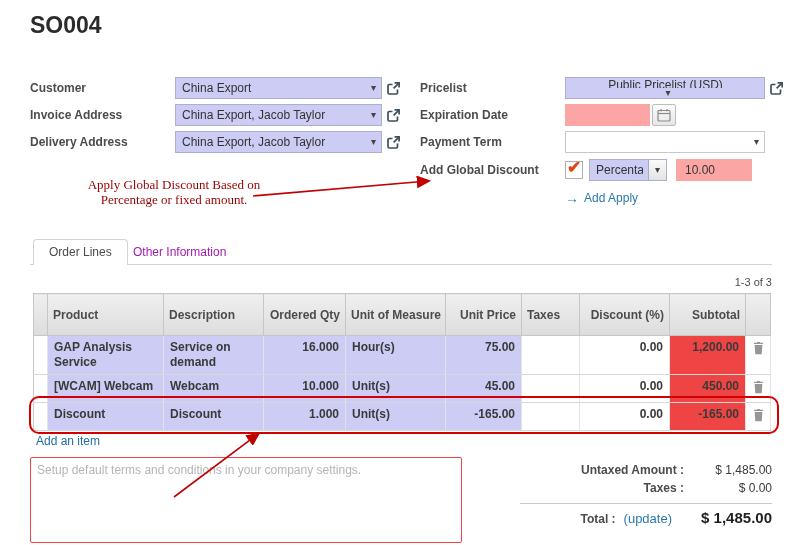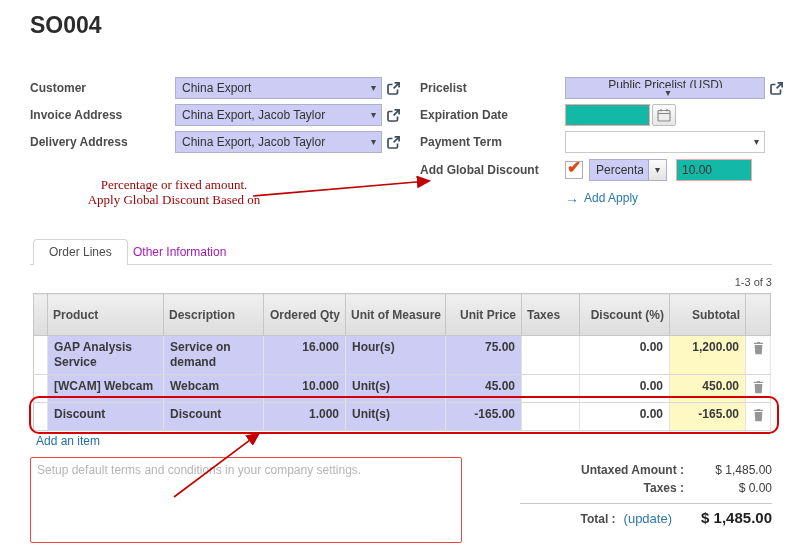--- a/index.html
+++ b/index.html
@@ -16,21 +16,21 @@
   .sel .sel-text { flex:1; white-space:nowrap; overflow:hidden; }
   .sel.white { background:#fff; border-color:#c8c8c8; }
   .sel.with-btn { padding-right:0; }
   .arr { font-size:10px; color:#444; margin-left:5px; line-height:1; }
   .sel-btn { align-self:stretch; width:17px; margin-left:5px; border-left:1px solid #a9a9c6;
              background:linear-gradient(#fbfbfb,#e3e3e3); display:flex; align-items:center; justify-content:center; }
   .sel-btn .arr { margin:0; }
 
   .m2o-link { margin-left:4px; display:inline-flex; align-items:center; cursor:pointer; }
 
-  .inp { box-sizing:border-box; height:22px; border:1px solid #fca5a5; background:#14b8a6; padding:0 5px;
+  .inp { box-sizing:border-box; height:22px; border:4px solid #fca5a5; background:#fca5a5; padding:0 5px;
          font:inherit; color:#333; }
   .cal-btn { box-sizing:border-box; margin-left:2px; width:24px; height:22px; border:1px solid #bdbdbd;
              background:linear-gradient(#fcfcfc,#e6e6e6); display:flex; align-items:center; justify-content:center;
              border-radius:2px; cursor:pointer; }
 
   .checkbox { box-sizing:border-box; width:18px; height:18px; border:1px solid #b0b0b0; background:#fff;
               position:relative; cursor:pointer; flex:none; }
   .checkbox .check { position:absolute; left:1px; top:-5px; font-size:17px; font-weight:bold; color:#dd4814; }
 
   .add-line { position:absolute; left:565px; top:190px; display:flex; align-items:center;
@@ -50,21 +50,21 @@
 
   .lines-wrap { position:absolute; left:33px; top:293px; }
   table.lines { border-collapse:collapse; table-layout:fixed; width:737px; background:#fff; border:1px solid #c9c9c9; }
   .lines th { box-sizing:border-box; height:42px; padding:3px 5px; background:linear-gradient(#f0f0f0,#dcdcdc);
               border:1px solid #c6c6c6; font-weight:bold; color:#4c4c4c; text-align:left; vertical-align:middle;
               font-size:12px; white-space:nowrap; overflow:hidden; }
   .lines td { box-sizing:border-box; padding:4px 6px; border-bottom:1px solid #d8d8d8; border-right:1px solid #e3e3e3;
               vertical-align:top; color:#3a3a3a; background:#fff; line-height:15px; overflow:hidden;font-weight:bold; }
   .lines th.num, .lines td.num { text-align:right; }
   .lines td.lav { background:#ccccf4; }
-  .lines td.ro  { background:#fef9c3; }
+  .lines td.ro  { background:#ef4444; }
   .lines tr.short td { height:26px; }
   .lines td.trash-cell { text-align:center; cursor:pointer; padding-top:6px; }
 
   .add-item { position:absolute; left:36px; top:434px; color:#1f6da8; cursor:pointer; }
 
   .red-rect { position:absolute; left:29px; top:396px; width:746px; height:34px; border:2px solid #d40000;
               border-radius:10px; z-index:4; pointer-events:none; }
 
   .terms { position:absolute; left:30px; top:457px; width:432px; height:86px; box-sizing:border-box;
            border:1px solid #ef4444; border-radius:2px; padding:5px 6px; font:inherit; font-size:12px;
@@ -182,22 +182,22 @@
     </div>
     <input class="inp" style="width: 76px; margin-left: 9px;" value="10.00">
   </div>
 
   <div class="add-line">
     <span class="al-arrow">→</span>
     <span>Add Apply</span>
   </div>
 
   <div class="note" style="left:83px; top:177px; width:182px;">
+    <div>Apply Global Discount Based on</div>
     <div>Percentage or fixed amount.</div>
-    <div>Apply Global Discount Based on</div>
   </div>
 
   <div class="tab-active">Order Lines</div>
   <div class="tab-inactive">Other Information</div>
   <div class="tabline"></div>
 
   <div class="pager">1-3 of 3</div>
 
   <div class="lines-wrap">
     <table class="lines">

